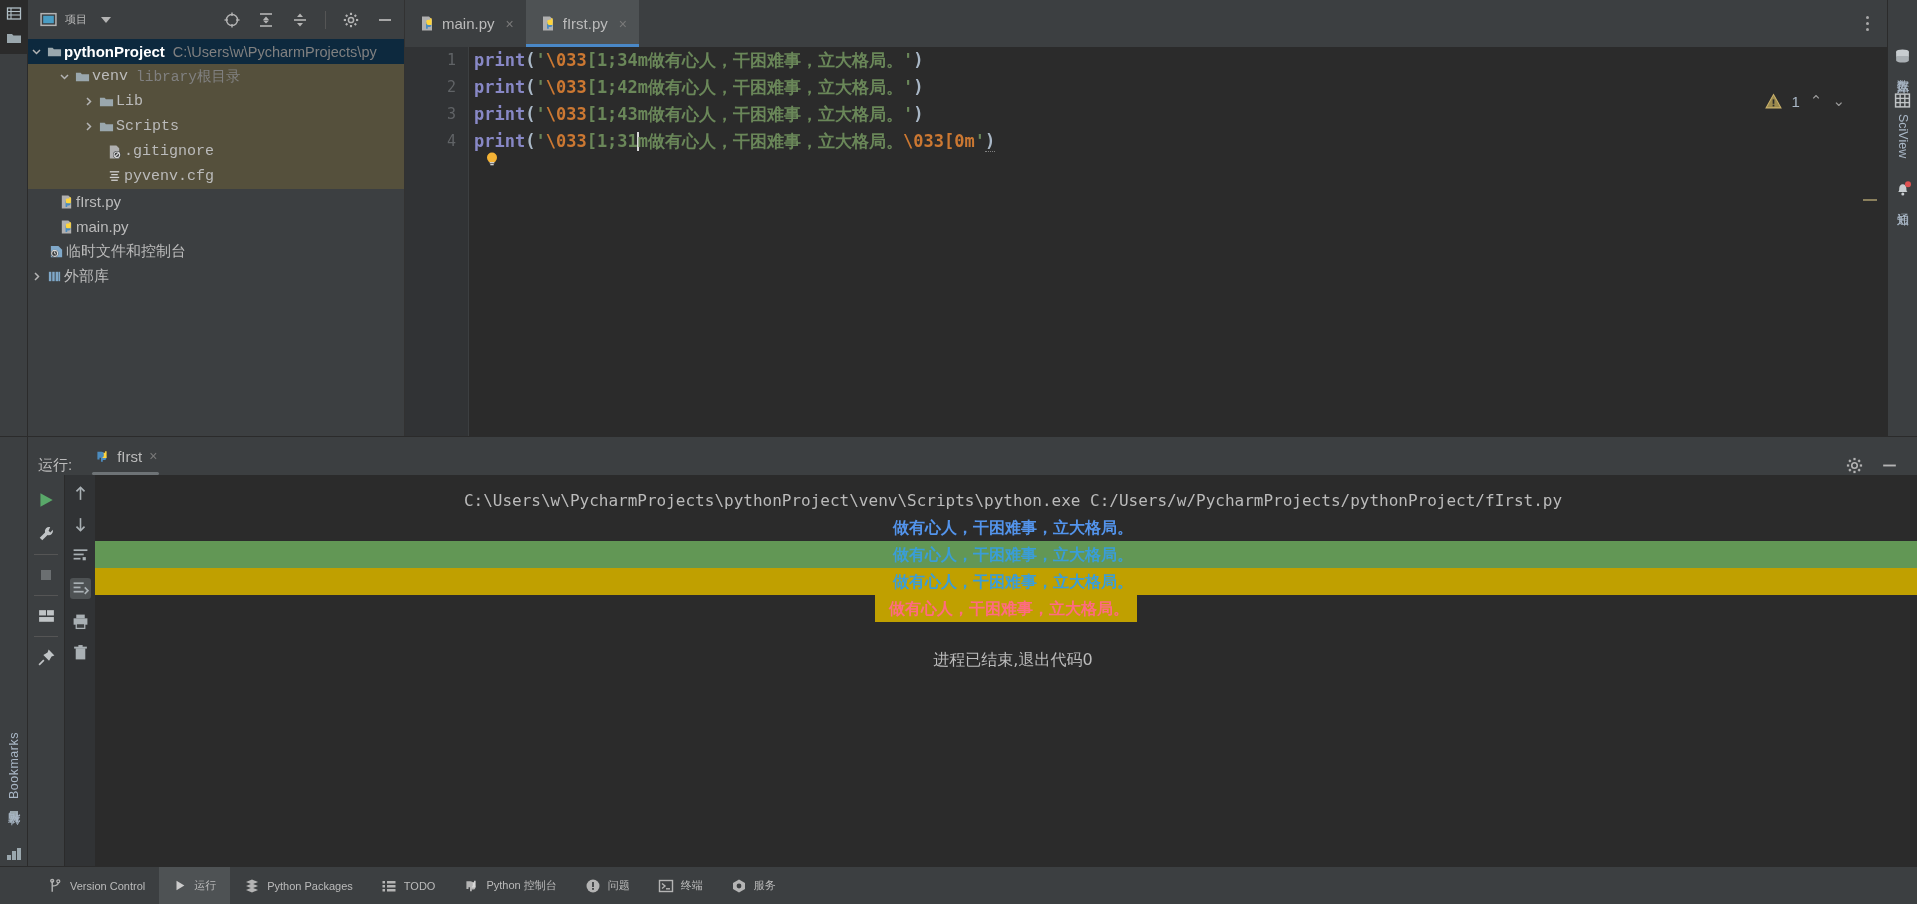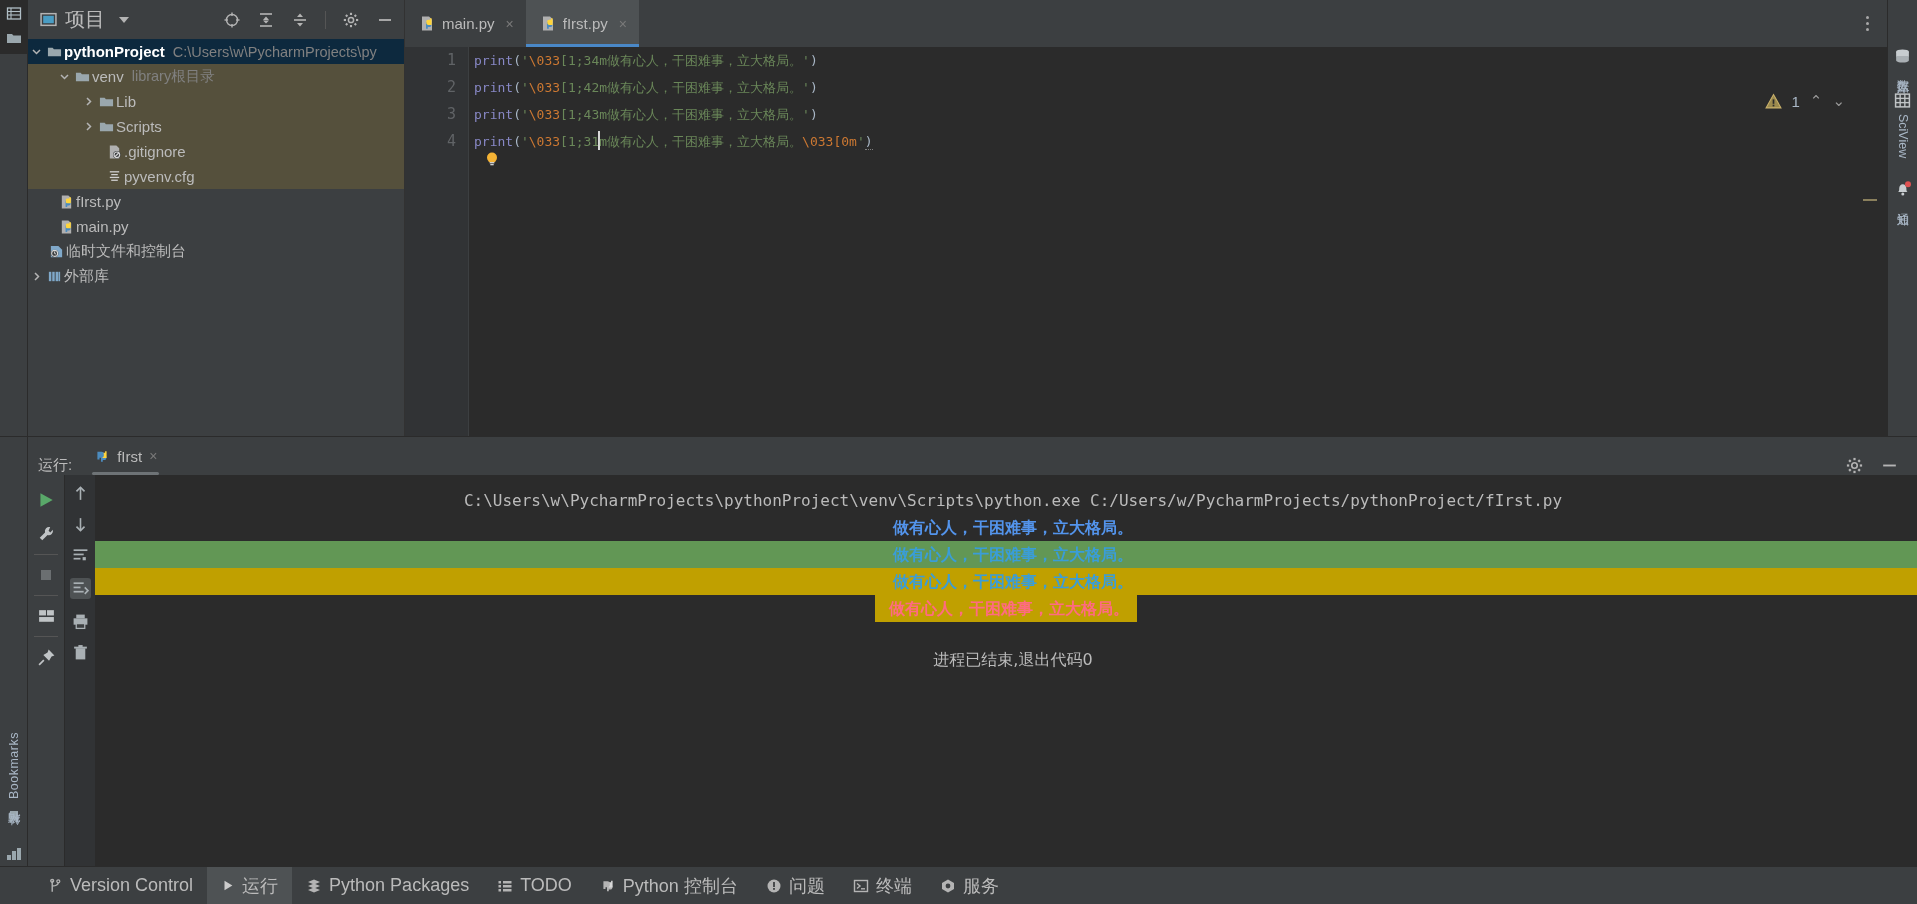--- a/index.html
+++ b/index.html
@@ -30,31 +30,31 @@
 
   
   .project-panel{
     position:absolute; left:28px; top:0; width:377px; height:866px;
     background:#3c3f41; border-right:1px solid #323232;
   }
   .project-head{
     height:39px; display:flex; align-items:center; padding:0 6px 0 12px; gap:8px;
     background:#3c3f41;
   }
-  .ph-title{ font-size:20px; color:#bbbbbb; }
+  .ph-title{ font-size:11px; color:#bbbbbb; }
   .ph-caret{ width:0;height:0;border-left:5px solid transparent;border-right:5px solid transparent;
              border-top:6px solid #b4b4b4; margin-left:6px;}
   .ph-spacer{ flex:1; }
   .ph-btn{ width:26px; height:26px; display:flex; align-items:center; justify-content:center; cursor:pointer;}
   .ph-div{ width:1px; height:18px; background:#555; margin:0 4px;}
 
   .tree{ padding-top:0px; font-size:15px; }
   .trow{ height:25px; display:flex; align-items:center; white-space:nowrap; cursor:pointer;}
   .trow.sel{ background:#0d293e; }
-  .trow.venvgrp{ background:#55503c; }
+  .trow.venvgrp{ background:#55503c;font-family:Liberation Mono, monospace; }
   .arrow{ width:16px; text-align:center; color:#9a9a9a; font-size:11px; flex:none;}
   .arrow svg{ display:block; margin:auto;}
   .tico{ width:20px; flex:none; display:flex; align-items:center; justify-content:center;}
   .tlabel{ color:#bbbbbb; }
   .tlabel.b{ font-weight:bold; color:#ffffff; }
   .tsub{ color:#808080; margin-left:8px; font-size:14.5px;}
   .ind1{ padding-left:28px;}
   .ind2{ padding-left:52px;}
   .ind3{ padding-left:76px;}
 
@@ -87,21 +87,21 @@
     border-right:1px solid #3c3f41;
   }
   .gln{ height:27px; line-height:27px; text-align:right; padding-right:12px;
         color:#606366; font-family:"DejaVu Sans Mono","Liberation Mono",monospace; font-size:15px;}
   .bulb{
     position:absolute; left:79px; top:104px; width:15px; height:15px; z-index:5;
   }
   .codelines{ position:absolute; left:64px; top:0; right:0; padding-left:5px;}
   .cline{
     height:27px; line-height:27px; white-space:pre;
-    font-family:"DejaVu Sans Mono","Liberation Mono",monospace; font-size:13px;
+    font-family:"DejaVu Sans Mono","Liberation Mono",monospace; font-size:17px;font-weight:bold;
   }
   .t-kw{ color:#8888c6; }
   .t-par{ color:#a9b7c6; }
   .t-str{ color:#6a8759; }
   .t-esc{ color:#cc7832; }
   .caret{ display:inline-block; width:2px; height:19px; background:#d8d8d8;
           vertical-align:-4px; margin:0 -1px;}
   .endparen{ color:#a9b7c6; border-bottom:1px dotted #808080;}
 
   .insp{
@@ -162,21 +162,21 @@
   .gap{ height:28px;}
   .exit{ color:#bbbbbb; padding-left:14px; font-size:16px;
          font-family:"DejaVu Sans","Liberation Sans",sans-serif; }
 
   
   .statusbar{
     position:absolute; left:0; bottom:0; width:1917px; height:38px; background:#3c3f41;
     display:flex; align-items:center; padding-left:34px; gap:0px; border-top:1px solid #2b2b2b;
   }
   .sb-item{ display:flex; align-items:center; gap:7px; height:38px; padding:0 14px;
-            font-size:18px; color:#bbbbbb; cursor:pointer; white-space:nowrap;}
+            font-size:11px; color:#bbbbbb; cursor:pointer; white-space:nowrap;}
   .sb-item.active{ background:#4e5254;justify-content:space-between; }
   svg{ display:block; }
 </style>
 </head>
 <body>
 
 <div class="app">
 
   <div class="left-rail">
     <div class="rail-top">

